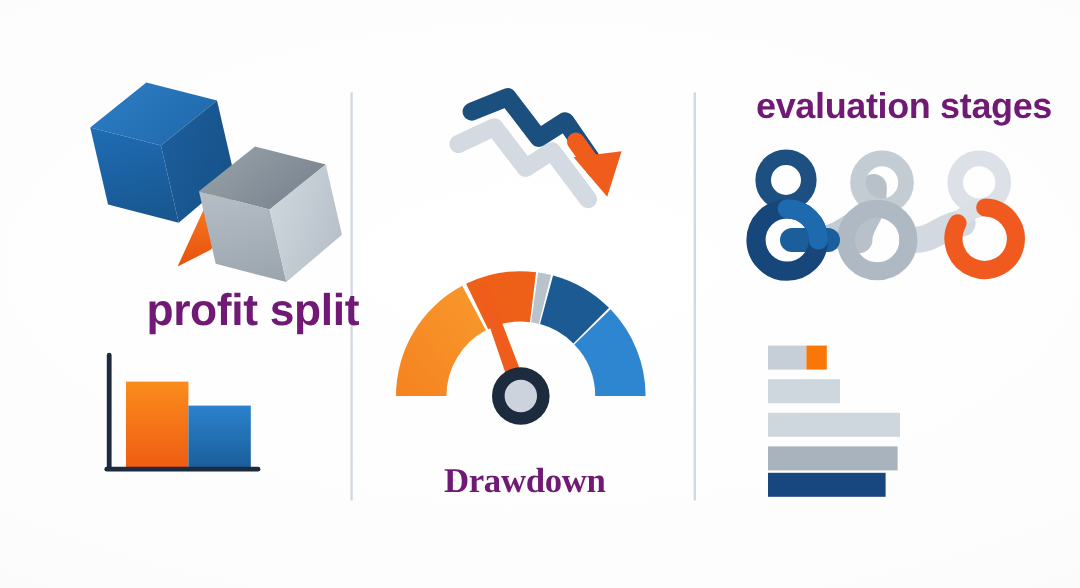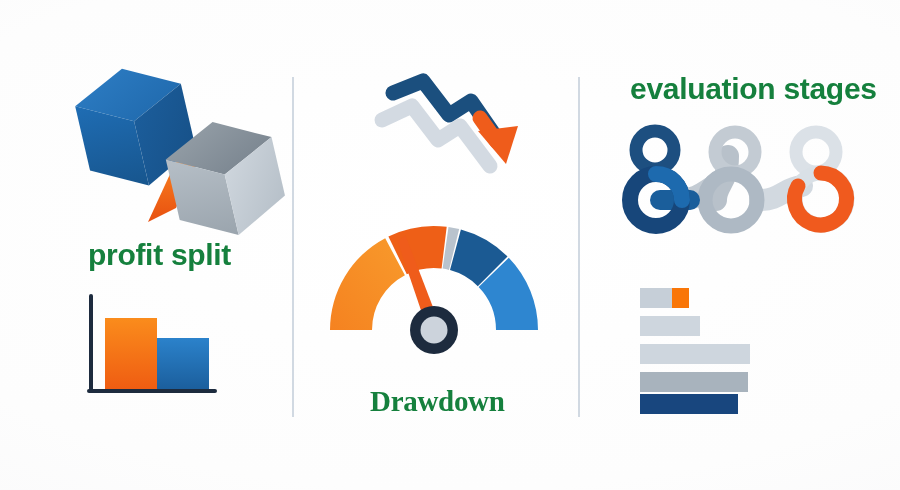--- a/index.html
+++ b/index.html
@@ -30,25 +30,25 @@
     width: 1.5px;
     background: #c9d2dd;
     opacity: .85;
   }
   .panel { position: absolute; }
 
   .caption {
     position: absolute;
     font-family: "Liberation Sans", sans-serif;
     font-weight: bold;
-    color: #15803d;
+    color: #701a75;
     letter-spacing: -0.3px;
     white-space: nowrap;
   }
-  .cap-profit { font-size: 30px; }
+  .cap-profit { font-size: 37px; margin-left: 34px; }
   .cap-drawdown { font-size: 29px; }
   .cap-eval { font-size: 30px; }
 
   svg { display: block; overflow: visible; }
 
   
   .axis { stroke: #1d2b3e; stroke-width: 4; stroke-linecap: round; }
 </style>
 </head>
 <body>

